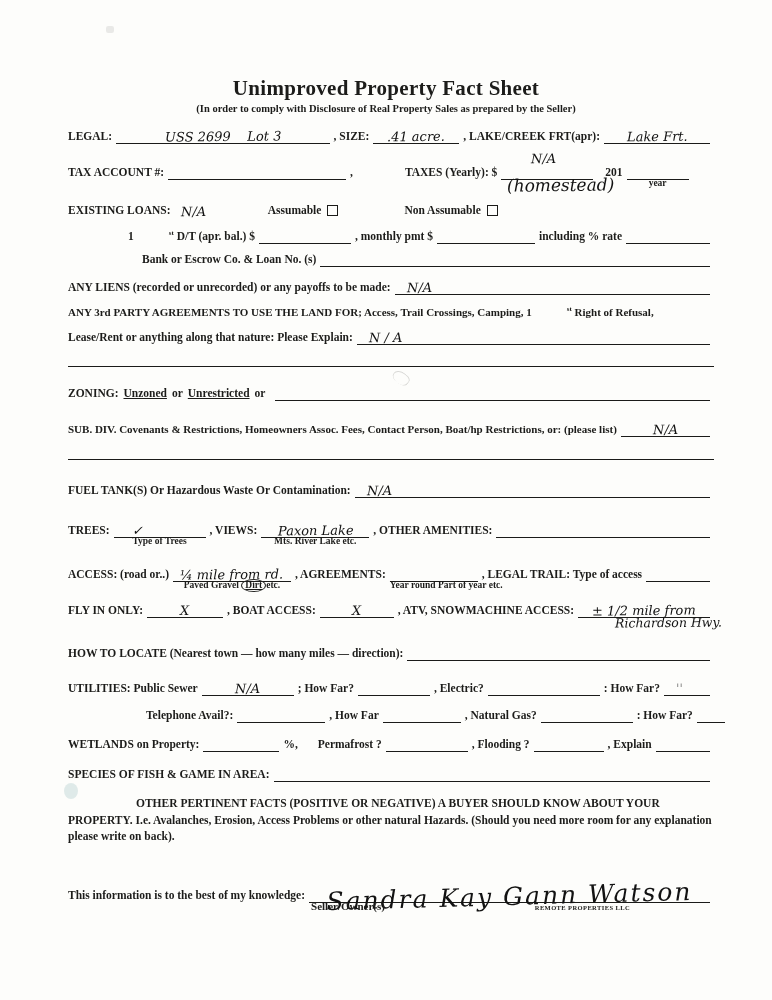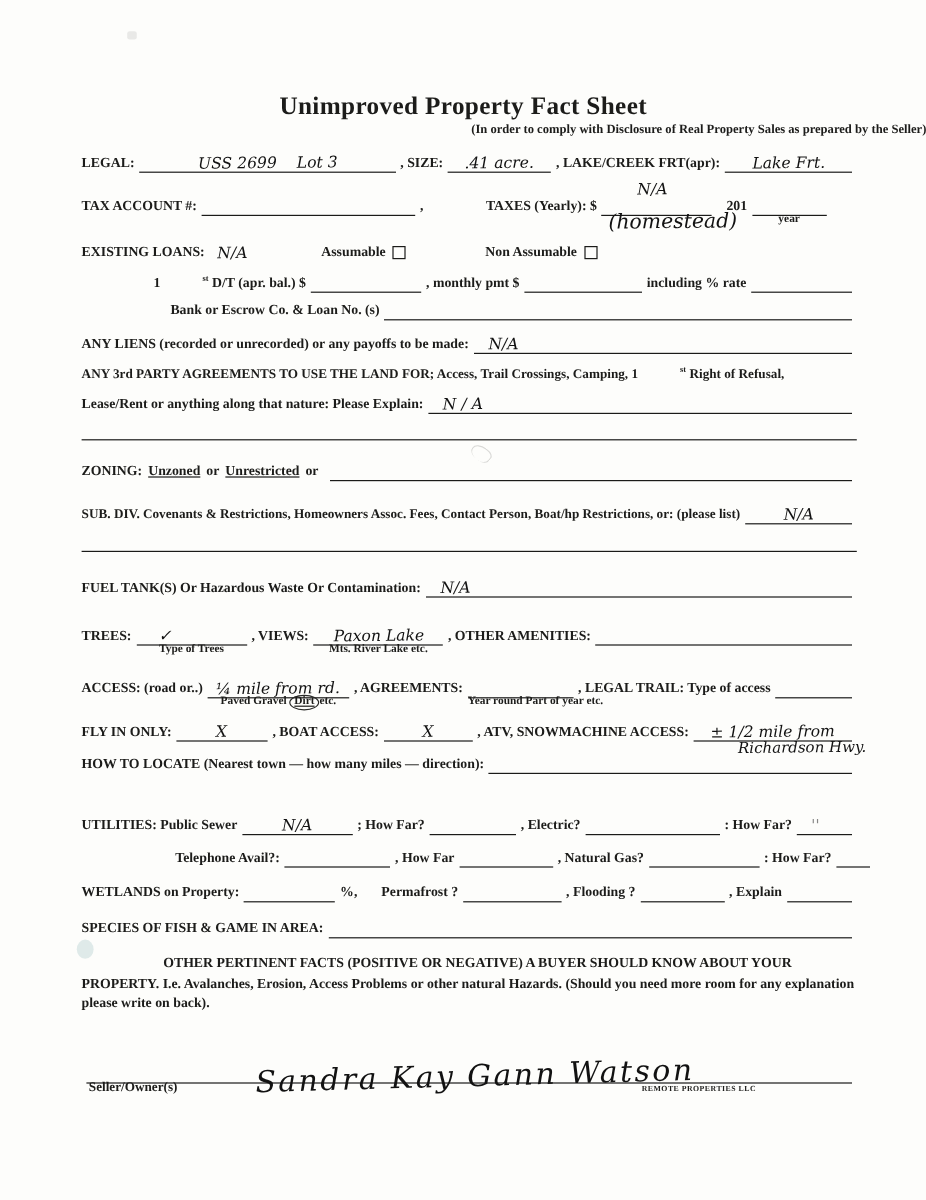--- a/index.html
+++ b/index.html
@@ -4,21 +4,21 @@
 <style>
   html,body{margin:0;padding:0;background:#e9e9e7;}
   .sheet{
     position:relative;width:772px;height:1000px;margin:0 auto;
     background:#fdfdfb;overflow:hidden;
     font-family:"Liberation Serif","DejaVu Serif",serif;
     color:#1c1c1a;
   }
   .title{position:absolute;top:76px;left:0;width:100%;text-align:center;
     font-size:21px;font-weight:bold;letter-spacing:0.3px;}
-  .subtitle{position:absolute;top:103px;left:0;width:100%;text-align:right;
+  .subtitle{position:absolute;top:103px;left:0;width:100%;text-align:center;
     font-size:10.5px;font-weight:bold;}
   .row{position:absolute;left:68px;right:58px;display:flex;align-items:flex-end;
     font-weight:bold;font-size:11.5px;line-height:15px;white-space:nowrap;}
   .fs11{font-size:11px;}
   .lbl{flex:none;}
   .ln{position:relative;display:inline-flex;justify-content:center;align-items:flex-end;
     border-bottom:1.5px solid #1b1b19;height:16px;min-width:28px;margin:0 4px;flex:none;}
   .ln.grow{flex:1;}
   .ln.alignleft{justify-content:flex-start;padding-left:12px;}
   .hw{font-family:"DejaVu Serif",serif;font-style:italic;font-weight:normal;
@@ -203,21 +203,21 @@
     <span class="ln" style="width:74px">
         <i class="hw">X</i>
       </span>
     <span class="lbl">, ATV, SNOWMACHINE ACCESS:</span>
     <span class="ln grow">
       <i class="hw">± 1/2 mile from</i>
       <i class="hw below-right">Richardson Hwy.</i>
     </span>
   </div>
 
-  <div class="row" style="top:628px">
+  <div class="row" style="top:644px">
     <span class="lbl">HOW TO LOCATE (Nearest town — how many miles — direction):</span>
     <span class="ln grow"></span>
   </div>
 
   <div class="row" style="top:679px">
     <span class="lbl">UTILITIES: Public Sewer</span>
     <span class="ln" style="width:92px">
         <i class="hw">N/A</i>
       </span>
     <span class="lbl">; How Far?</span>
@@ -254,20 +254,21 @@
   </div>
 
   <div class="row" style="top:765px">
     <span class="lbl">SPECIES OF FISH &amp; GAME IN AREA:</span>
     <span class="ln grow"></span>
   </div>
 
   <div class="para">OTHER PERTINENT FACTS (POSITIVE OR NEGATIVE) A BUYER SHOULD KNOW ABOUT YOUR PROPERTY. I.e. Avalanches, Erosion, Access Problems or other natural Hazards. (Should you need more room for any explanation please write on back).</div>
 
   <div class="row" style="top:886px">
+    <span class="lbl">This information is to the best of my knowledge:</span>
     <span class="ln grow">
       <i class="hw sig">Sandra Kay Gann Watson</i>
       <span class="sub subleft">Seller/Owner(s)</span>
       <span class="sub subright">REMOTE PROPERTIES LLC</span>
     </span>
   </div>
 
 </div>
 
 </body></html>

